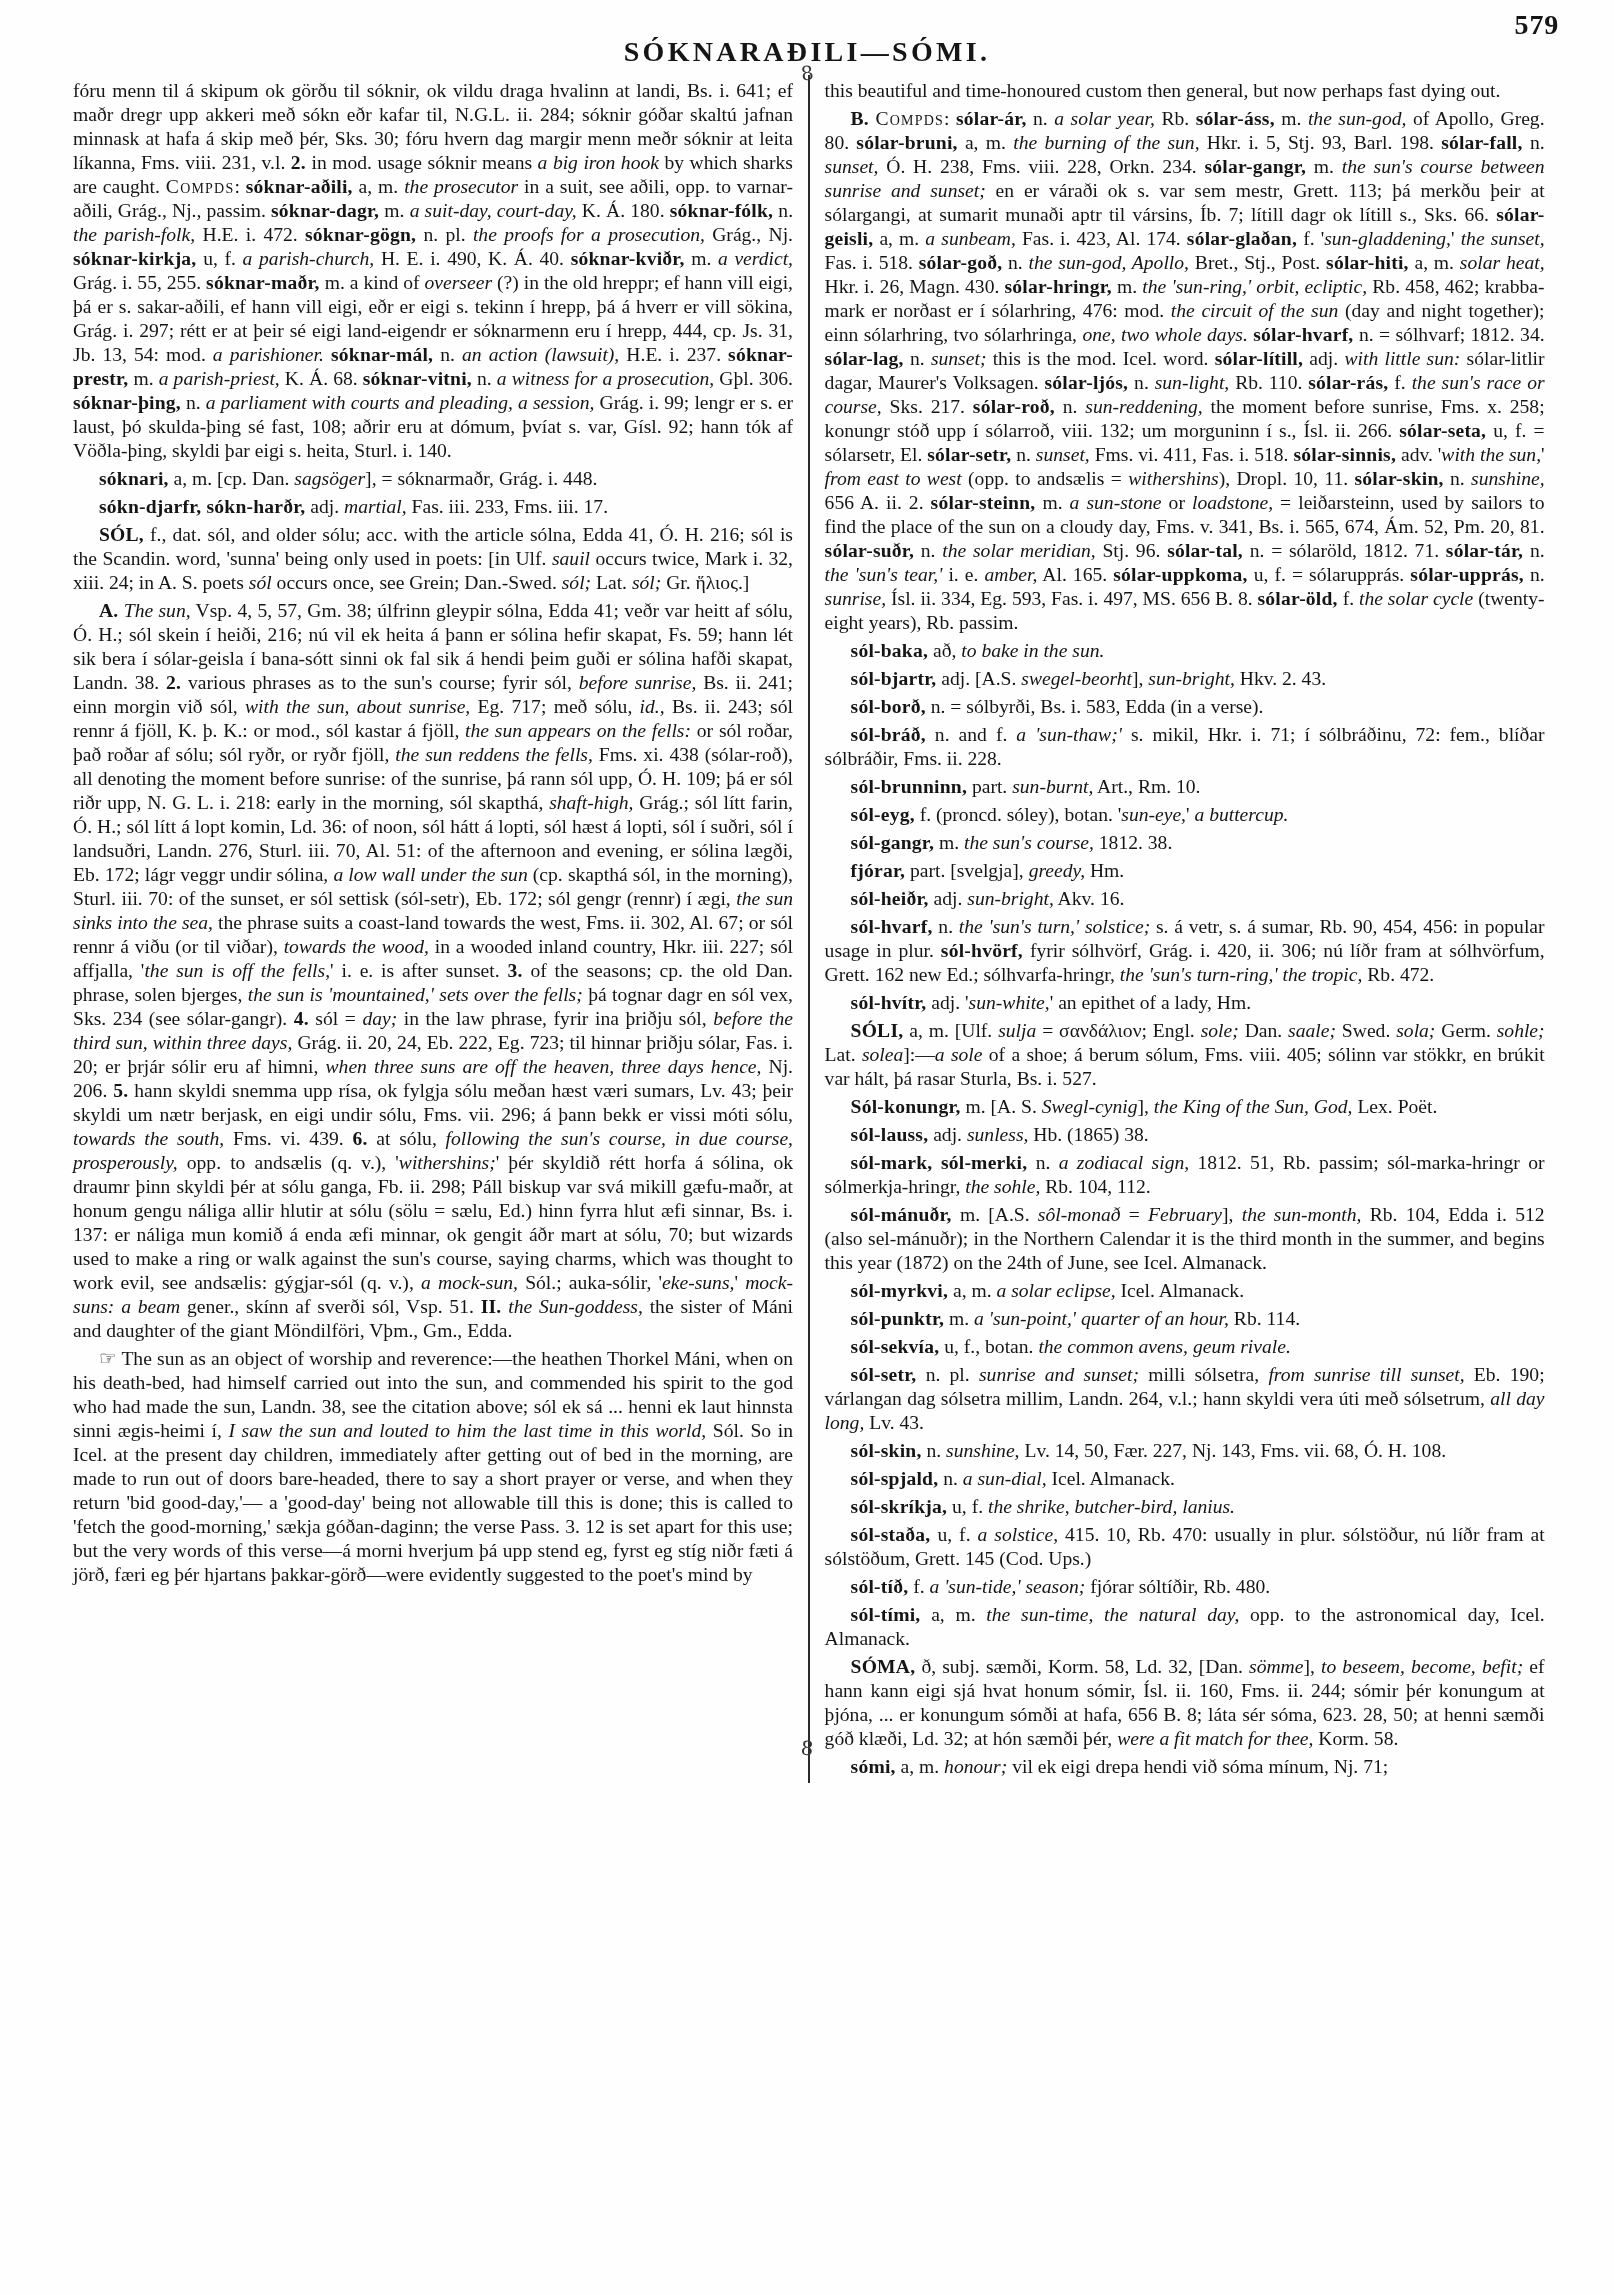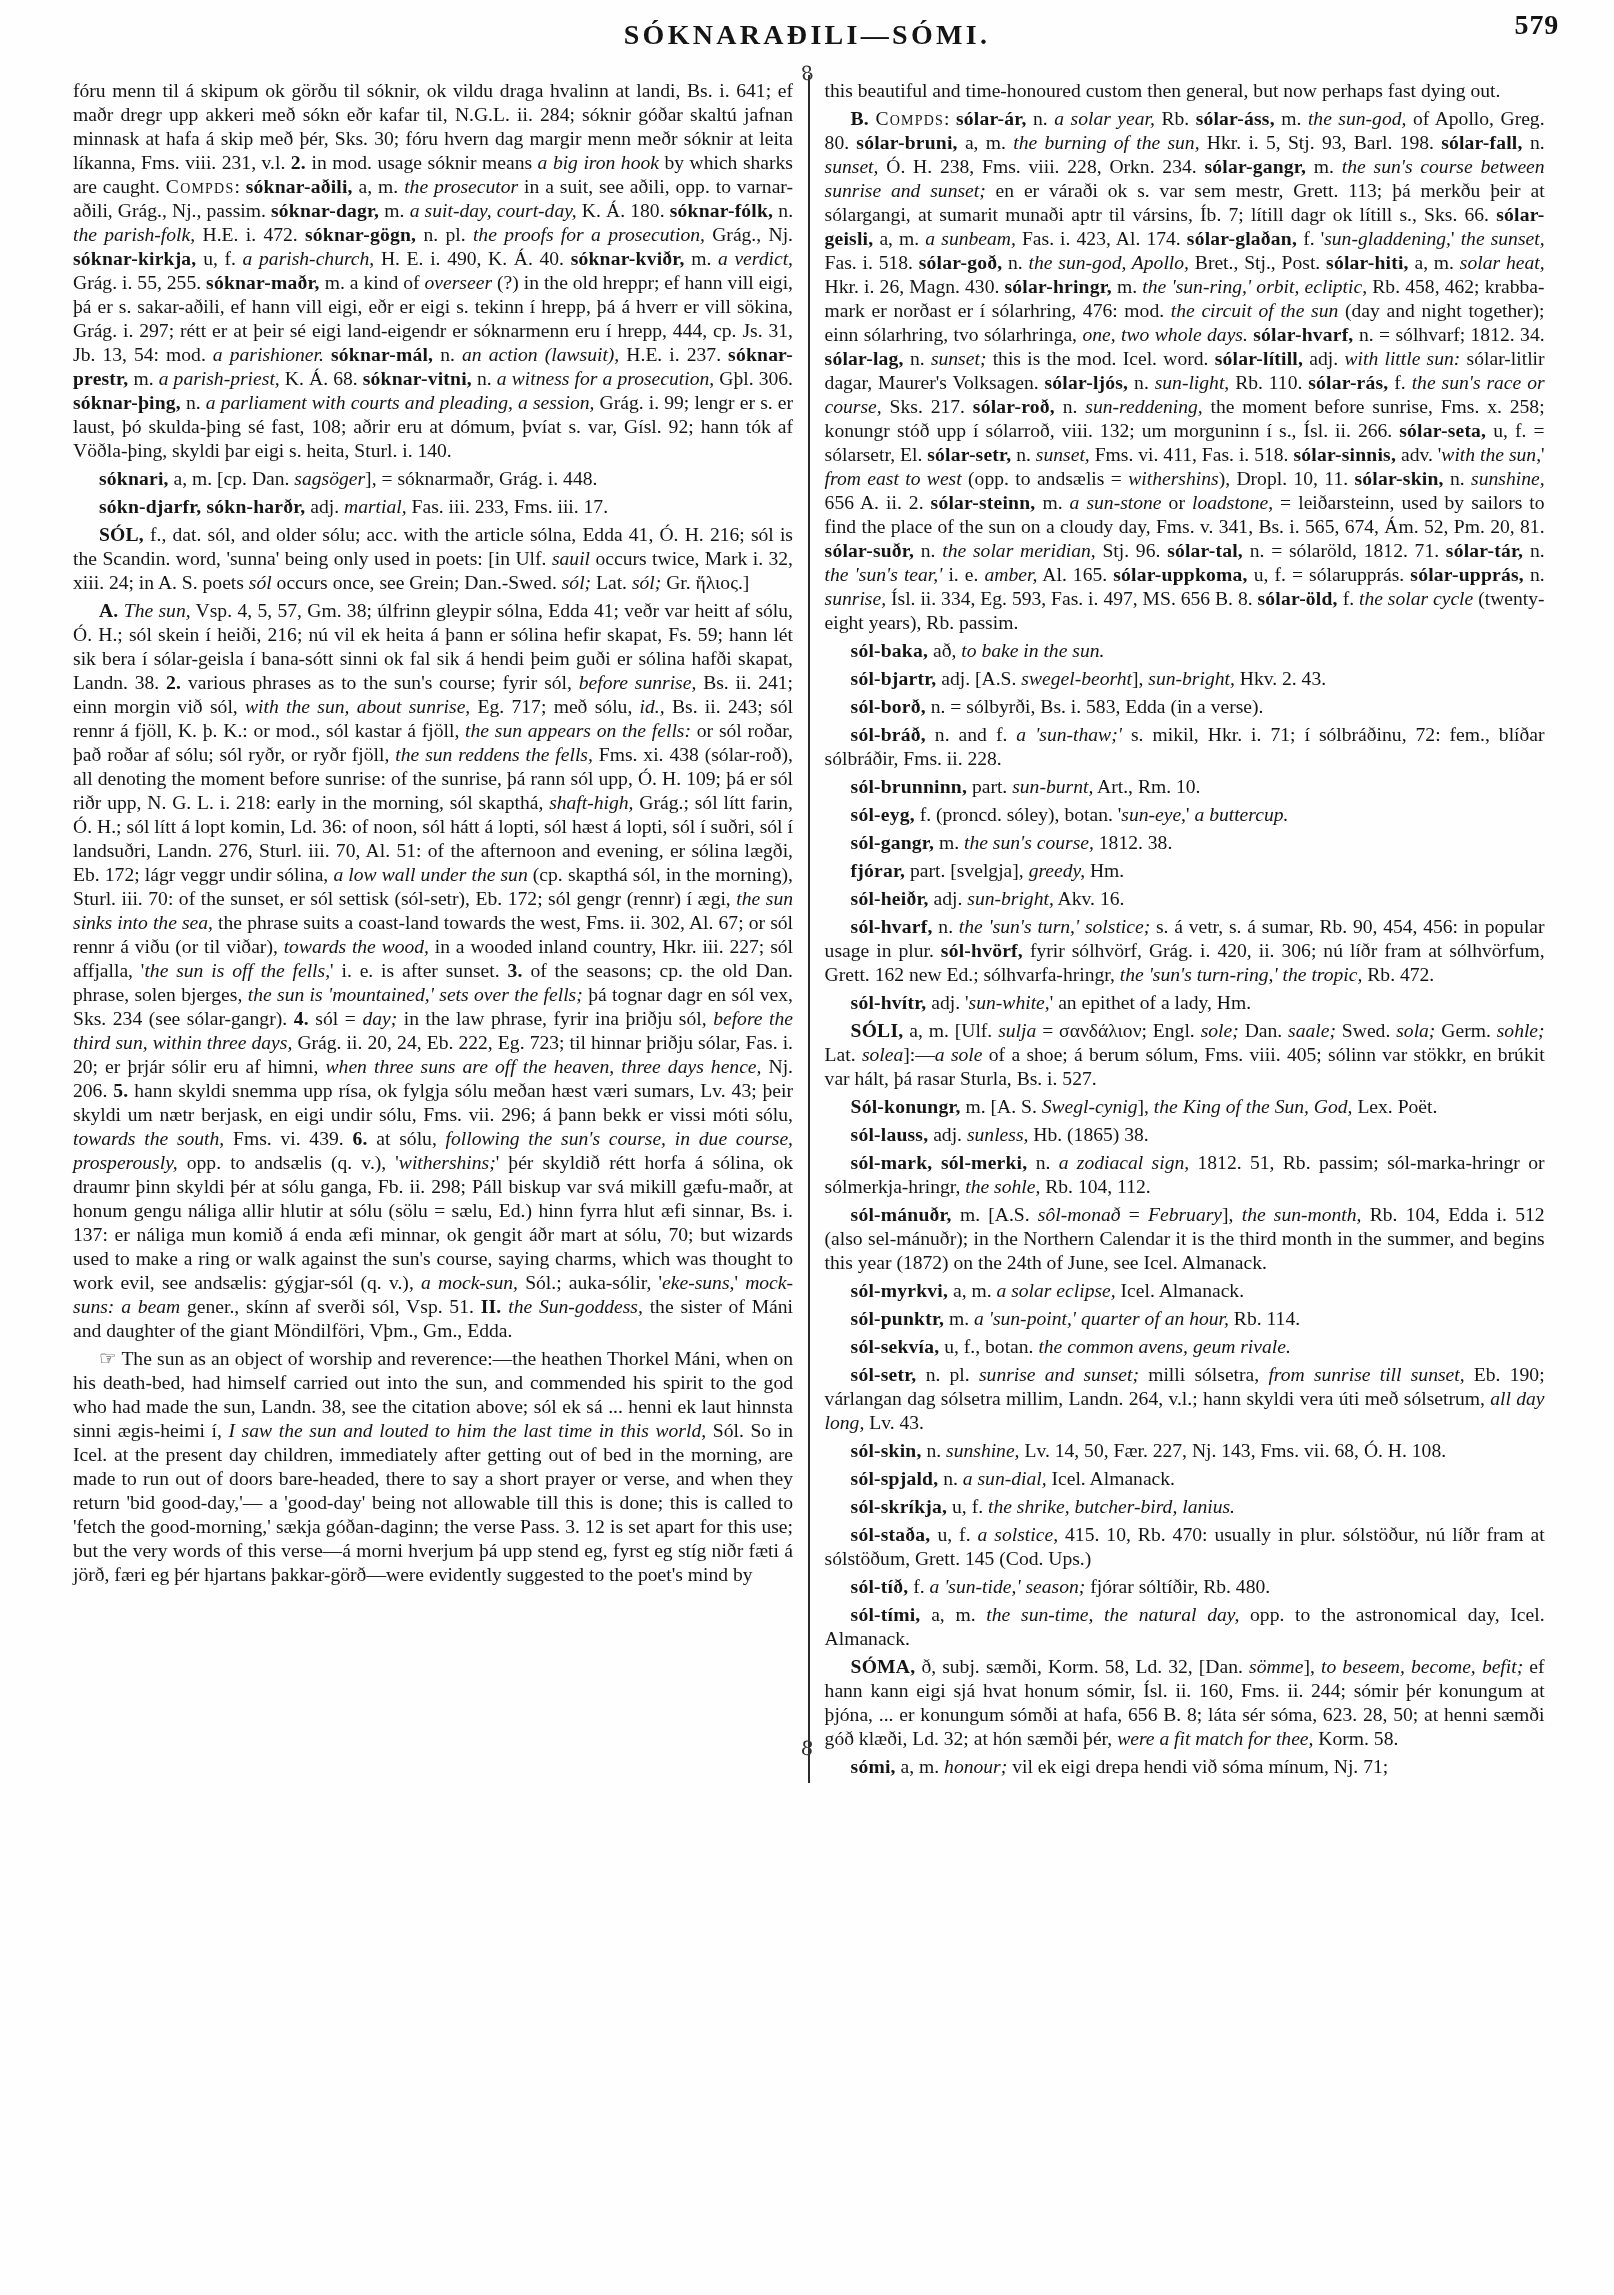--- a/index.html
+++ b/index.html
@@ -12,21 +12,21 @@
     overflow:hidden;
     box-sizing:border-box;
   }
   header.pagehead{
     position:relative;
     padding:14.7px 69px 0 69px;
     height:64px;
     box-sizing:border-box;
   }
   .pagehead h1{
-    margin:0;
+    margin:17px;
     text-align:center;
     font-size:28px;
     font-weight:600;
     letter-spacing:3.3px;
     line-height:39px;
   }
   .folio{
     position:absolute;
     right:55px;top:9px;
     font-size:28px;

